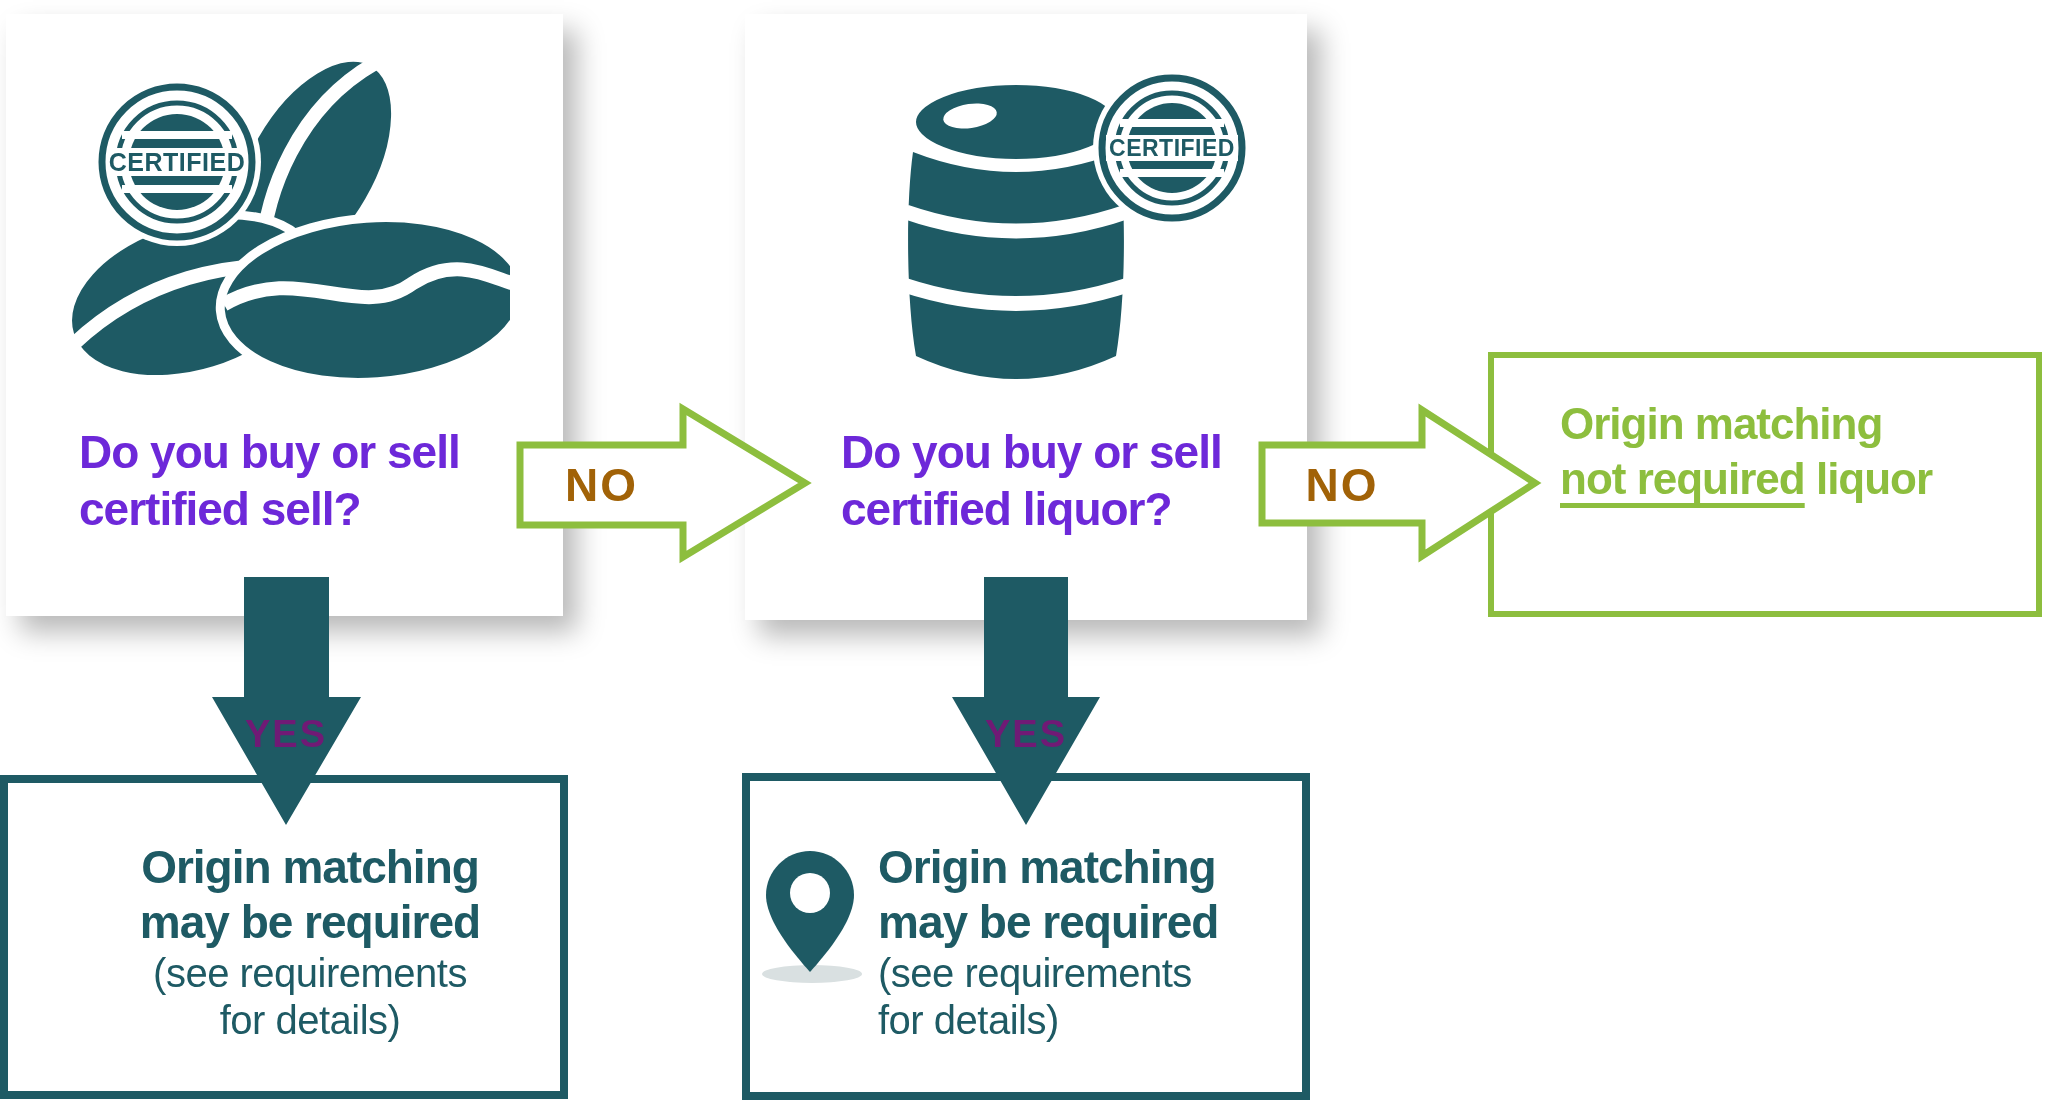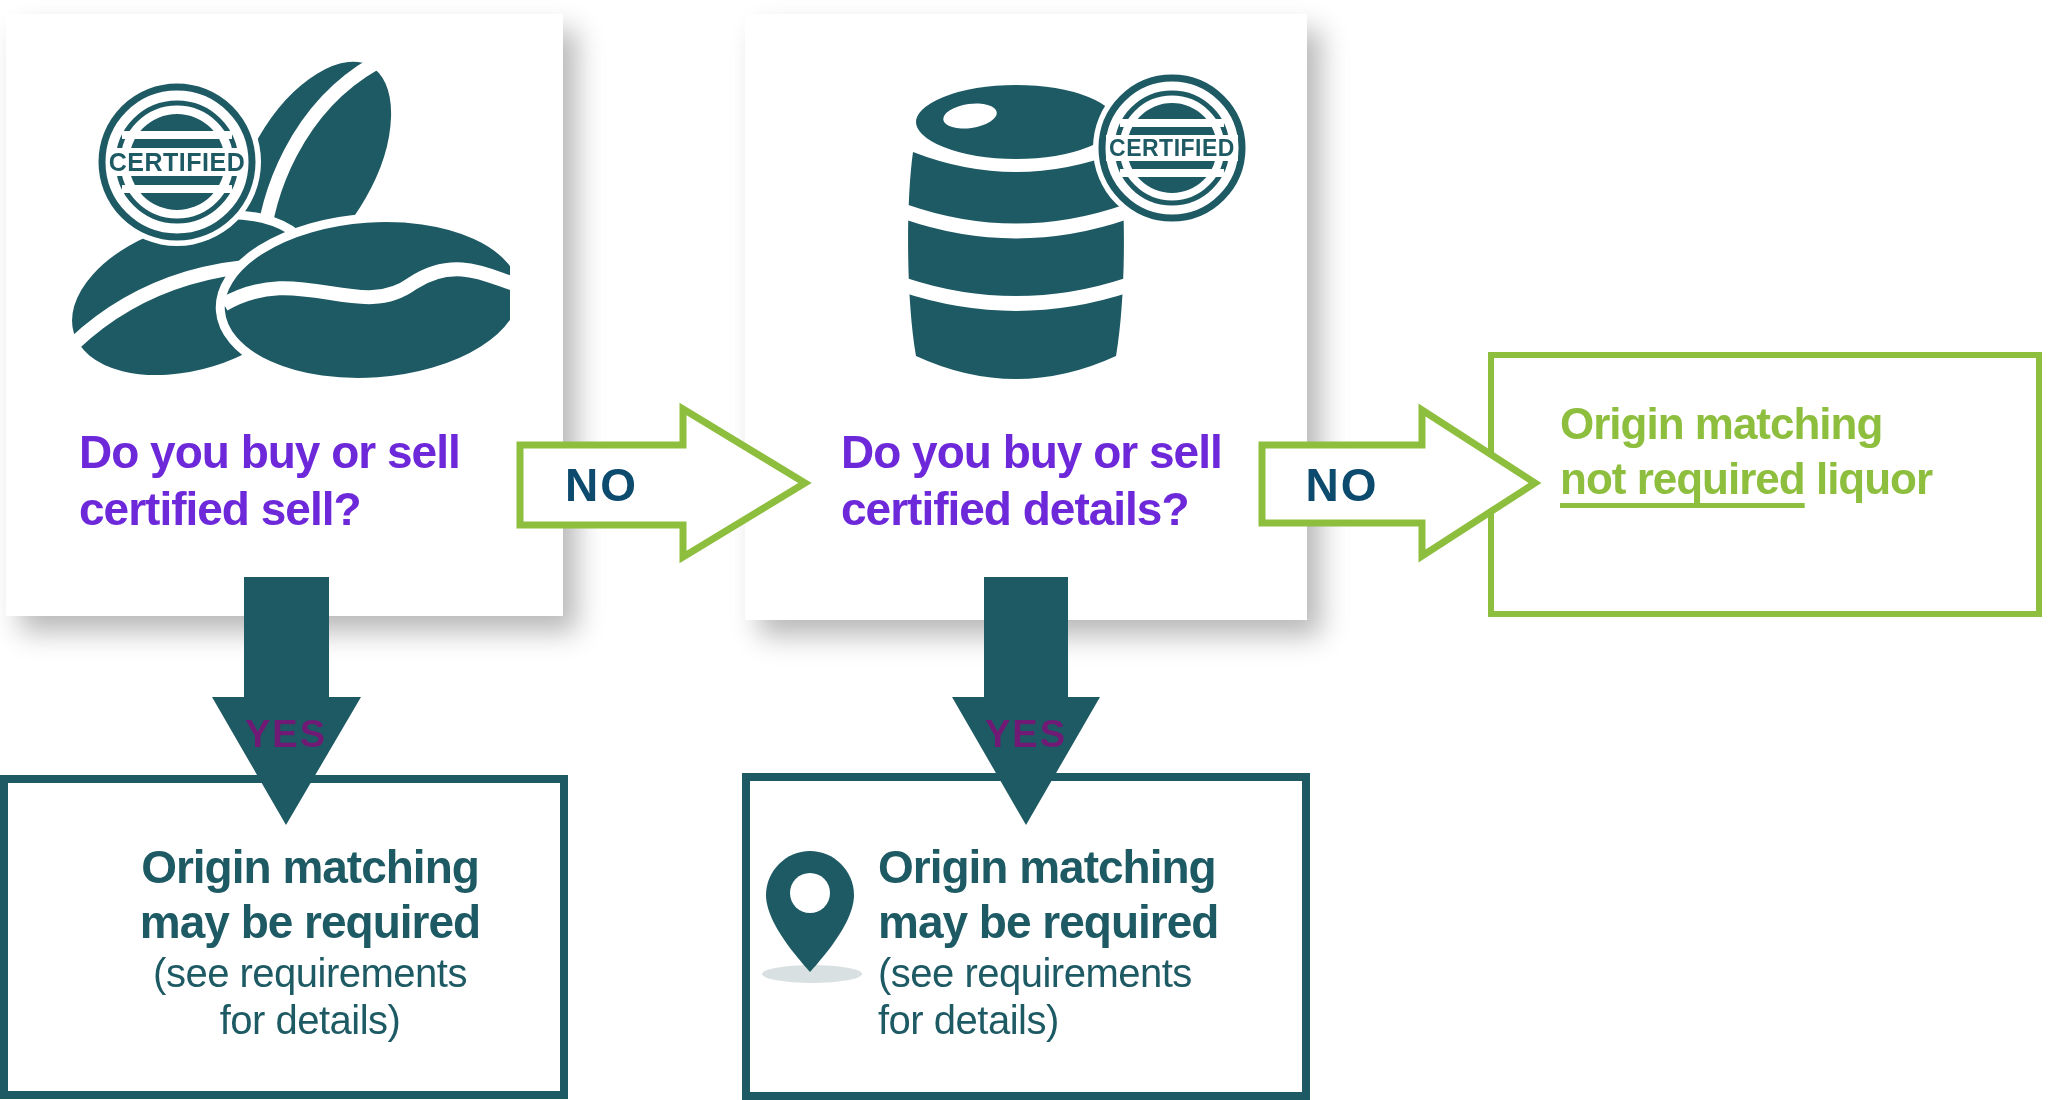--- a/index.html
+++ b/index.html
@@ -35,21 +35,21 @@
   .outcome-text{
     position:absolute;z-index:2;color:#1e5a64;white-space:nowrap;
   }
   .outcome-text .b{font-weight:700;font-size:46px;line-height:55px;letter-spacing:-1px;}
   .outcome-text .n{font-weight:400;font-size:40px;line-height:47px;letter-spacing:-0.5px;}
   #arrow-layer{position:absolute;left:0;top:0;z-index:5;pointer-events:none;}
   .flow-label{
     position:absolute;z-index:6;text-align:center;
     font-weight:700;letter-spacing:2px;
   }
-  .no-label{color:#0c4a6e;font-size:46px;}
+  .no-label{color:#a16207;font-size:46px;}
   .yes-label{color:#701a75;font-size:38px;}
   svg{display:block;}
   .icon-layer{position:absolute;z-index:3;}
 </style>
 </head>
 <body>
 
 <div id="stage">
 
   <div class="card" style="left:6px;top:14px;width:557px;height:602px;"></div>
@@ -134,21 +134,21 @@
     <circle cx="810" cy="893" r="20" fill="#ffffff"></circle>
   </svg>
 
   <div class="question" style="left:79px;top:424px;">
     <div>Do you buy or sell</div>
     <div>certified sell?</div>
   </div>
 
   <div class="question" style="left:841px;top:424px;">
     <div>Do you buy or sell</div>
-    <div>certified details?</div>
+    <div>certified liquor?</div>
   </div>
 
   <div class="outcome-text" style="left:110px;top:840px;text-align:center;width:400px;">
     <div class="b">Origin matching</div>
     <div class="b">may be required</div>
     <div class="n">(see requirements</div>
     <div class="n">for details)</div>
   </div>
 
   <div class="outcome-text" style="left:878px;top:840px;">

